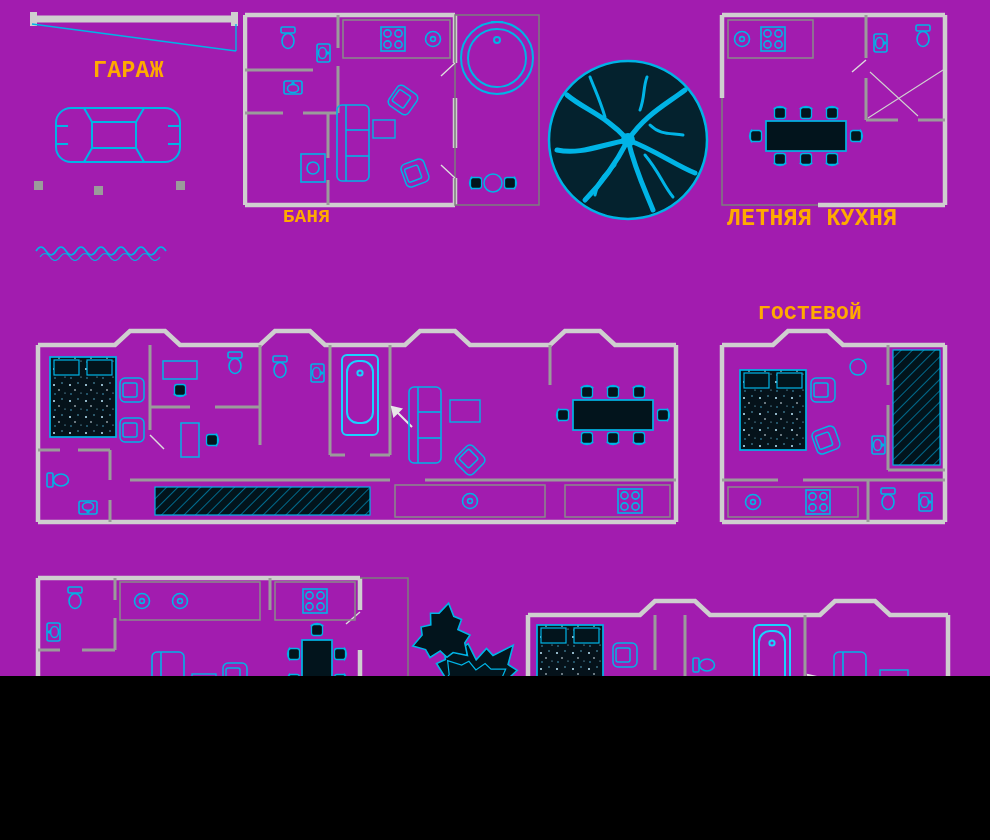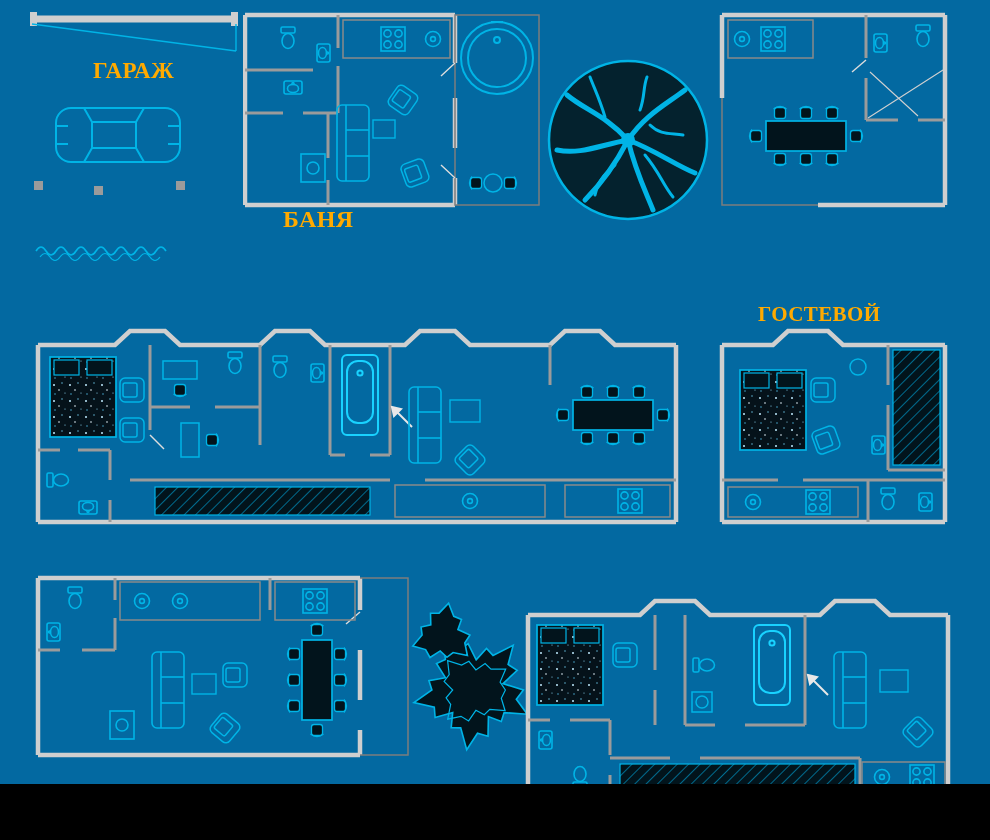--- a/index.html
+++ b/index.html
@@ -1,21 +1,21 @@
 <!DOCTYPE html>
 <html><head>
 <meta charset="utf-8">
 <style>
   *{margin:0;padding:0;box-sizing:border-box}
   html,body{background:#000}
-  #canvas{position:relative;width:990px;height:784px;background:#0369a1;overflow:hidden;
-          font-family:Liberation Serif, serif}
+  #canvas{position:relative;width:990px;height:676px;background:#a21caf;overflow:hidden;
+          font-family:Liberation Mono, monospace}
   .plan{position:absolute}
   .plan-label{position:absolute;color:#ffaa00;font-weight:bold;letter-spacing:.4px;white-space:nowrap}
-  .lab-24{font-size:24px}
+  .lab-24{font-size:19px}
   .lab-23{font-size:23px}
   .lab-21{font-size:21px}
 </style>
 </head>
 <body>
 
 <div id="canvas">
 
   <svg width="0" height="0" style="position:absolute">
     <defs>
@@ -312,15 +312,16 @@
     <rect x="360" y="100" width="28" height="22" fill="none" stroke="#00b4e6" stroke-width="1.4"></rect>
     <use href="#g-armchair" transform="translate(398,162) rotate(-135)"></use>
     <rect x="100" y="194" width="235" height="26" fill="url(#hatch)" stroke="#00b4e6" stroke-width="1.2"></rect>
     <rect x="342" y="192" width="83" height="30" fill="none" stroke="#8a8a8a" stroke-width="1.5"></rect>
     <use href="#g-sink" transform="translate(362,207)"></use>
     <use href="#g-stove" transform="translate(402,207)"></use>
   </svg>
 
   <div class="plan-label lab-23" style="left:93px;top:58px">ГАРАЖ</div>
   <div class="plan-label lab-24" style="left:283px;top:206px">БАНЯ</div>
+  <div class="plan-label lab-23" style="left:727px;top:206px">ЛЕТНЯЯ КУХНЯ</div>
   <div class="plan-label lab-21" style="left:758px;top:302px">ГОСТЕВОЙ</div>
 
 </div>
 
 </body></html>

